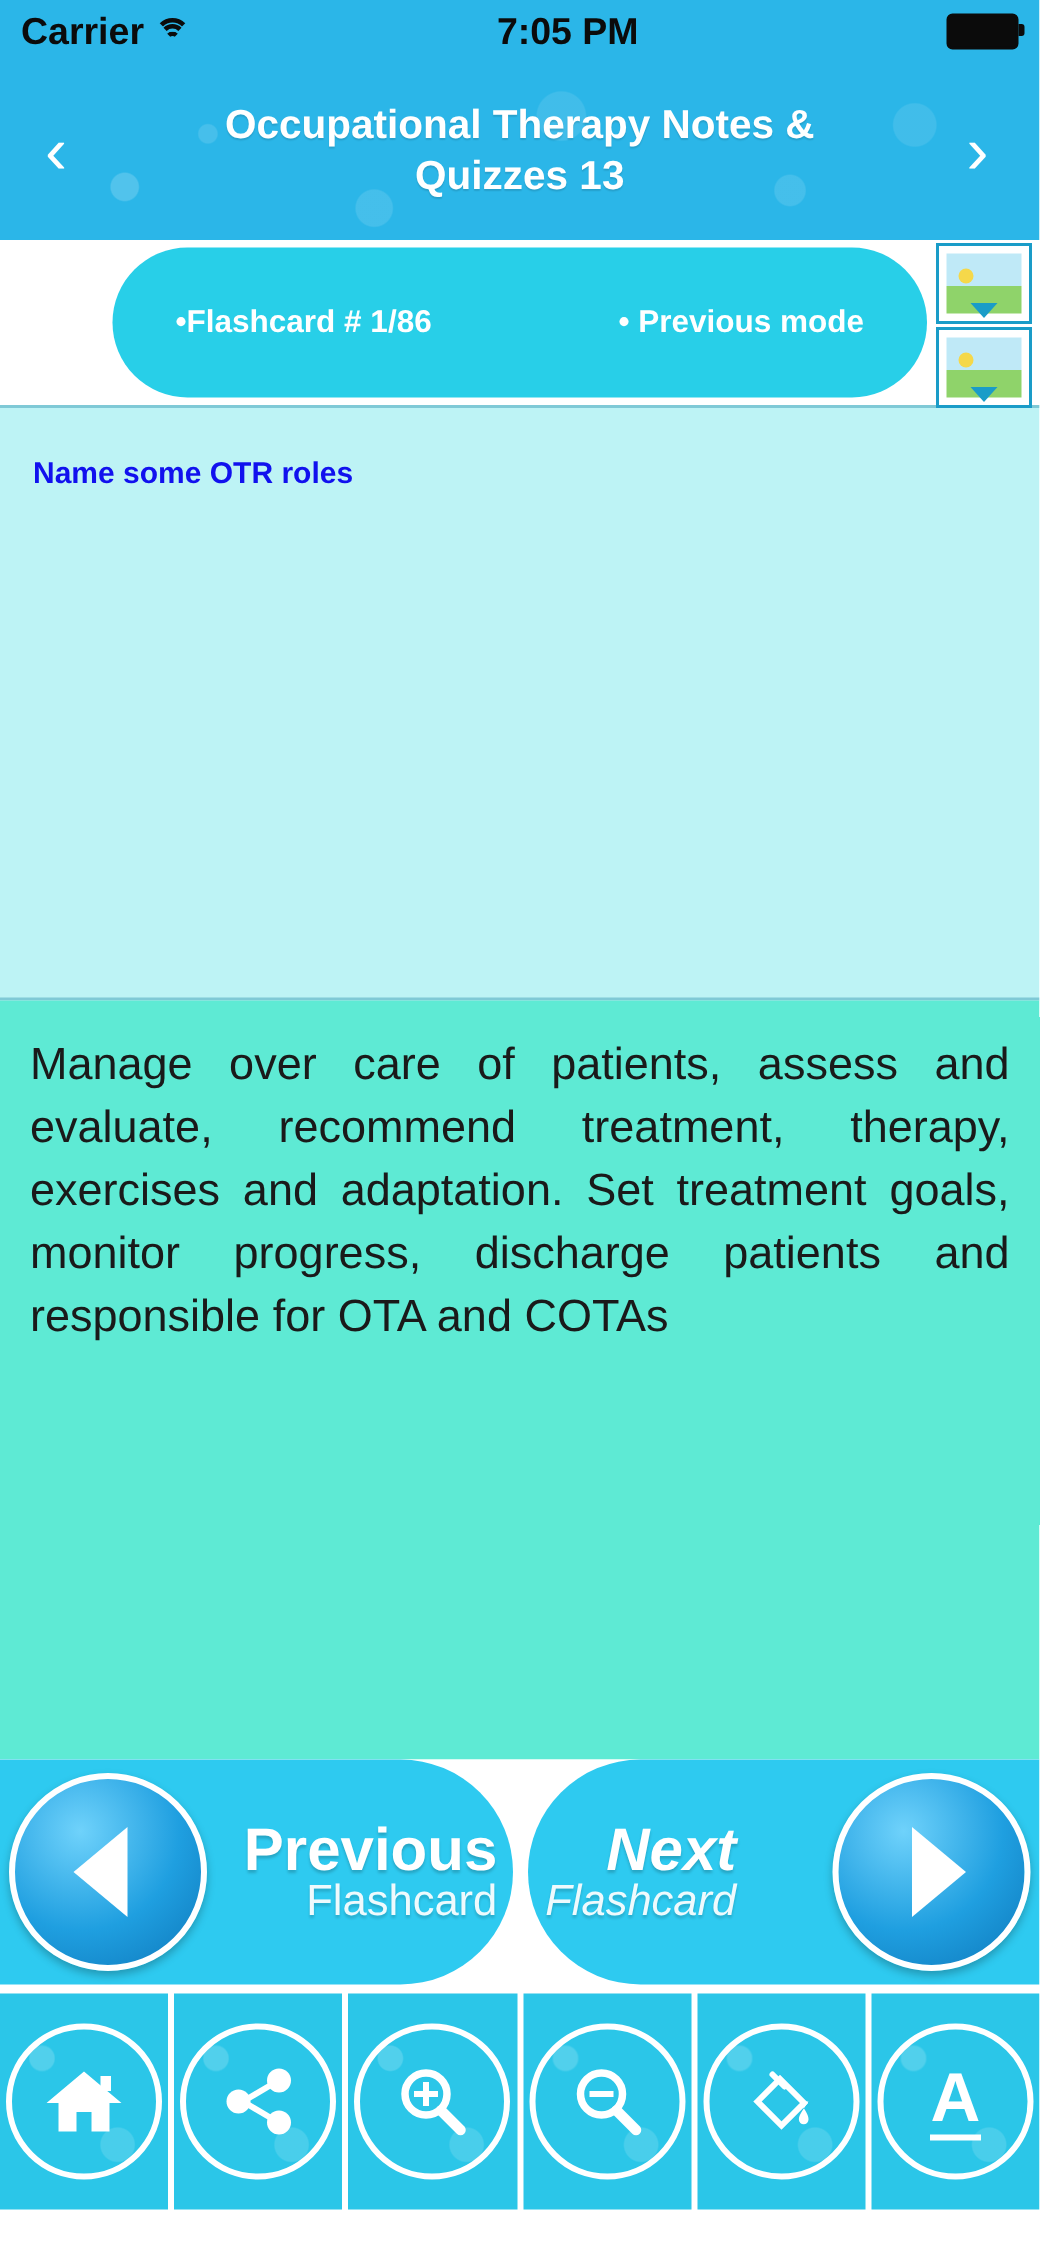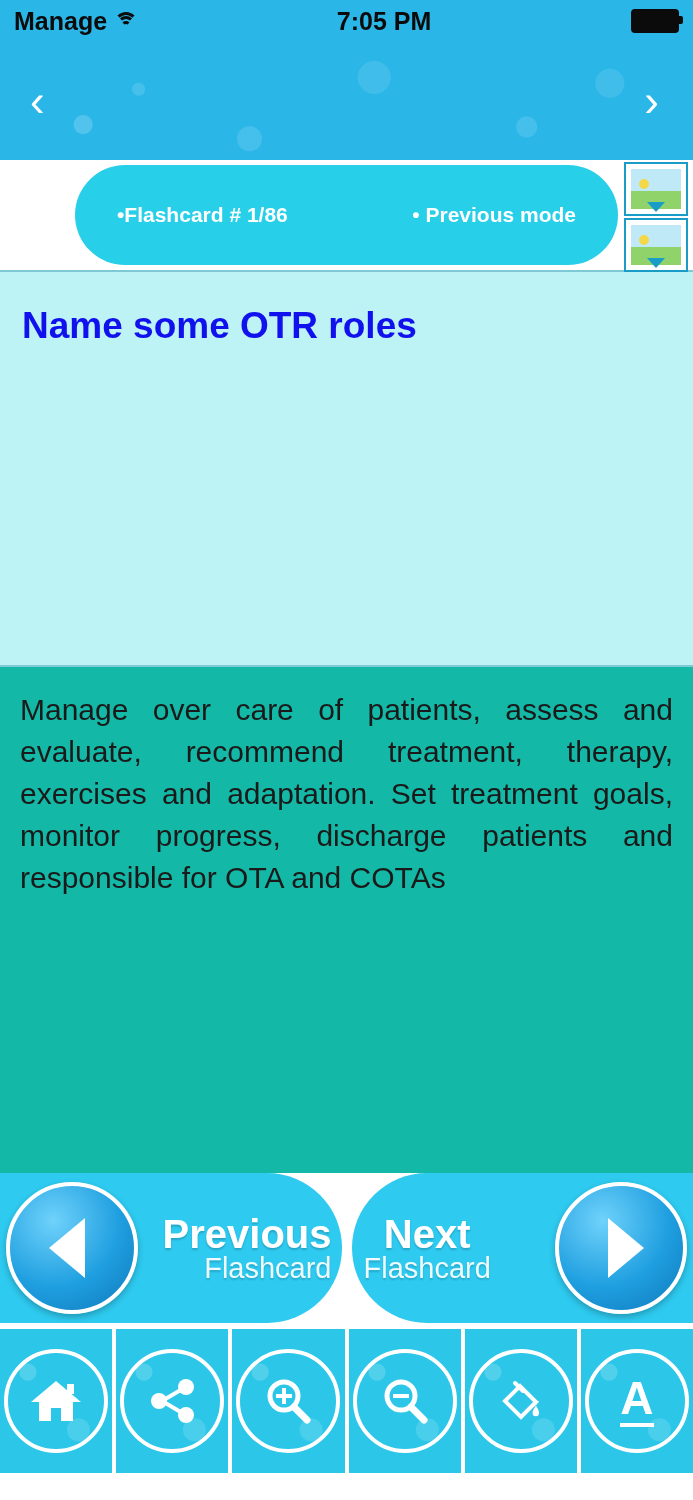--- a/index.html
+++ b/index.html
@@ -193,29 +193,29 @@
   .question-panel {
     height: 397px;
     background: #bdf3f5;
     border-top: 2px solid #7fc9d6;
     border-bottom: 2px solid #7fc9d6;
     box-sizing: border-box;
     padding: 32px 22px;
   }
   .question-text {
     color: #1111ee;
-    font-size: 37px;
+    font-size: 20px;
     font-weight: bold;
     line-height: 1.2;
   }
 
   
   .answer-panel {
     height: 506px;
-    background: #14b8a6;
+    background: #5eead4;
     box-sizing: border-box;
     padding: 22px 20px;
   }
   .answer-text {
     color: #1a1a1a;
     font-size: 30px;
     line-height: 1.4;
     text-align: justify;
   }
 
@@ -252,21 +252,21 @@
     font-size: 40px;
     font-weight: bold;
   }
   .nav-label .small {
     display: block;
     font-size: 29px;
     font-weight: normal;
     opacity: 0.92;
   }
   .nav-label.prev-label { right: 10px; text-align: right; }
-  .nav-label.next-label { left: 12px; text-align: center; }
+  .nav-label.next-label { left: 12px; text-align: right; font-style: italic; }
   .round-btn {
     position: absolute;
     top: 50%;
     transform: translateY(-50%);
     width: 124px;
     height: 124px;
     border-radius: 50%;
     background: radial-gradient(circle at 35% 28%, #6fd2fb 0%, #1f9fe0 55%, #0e78bb 100%);
     border: 4px solid #ffffff;
     box-shadow: 0 3px 6px rgba(0,0,0,0.25);
@@ -330,33 +330,34 @@
     line-height: 1;
     border-bottom: 4px solid #ffffff;
     padding-bottom: 2px;
   }
 </style>
 </head>
 <body>
 
 <div class="status-bar">
   <div class="status-left">
-    <span>Manage</span>
+    <span>Carrier</span>
     <span class="wifi-icon">
       <span class="w1"></span>
         <span class="w2"></span>
         <span class="w3"></span>
     </span>
   </div>
   <div>7:05 PM</div>
   <div class="battery-icon"></div>
 </div>
 
 <div class="title-bar">
   <div class="nav-arrow left">‹</div>
+  <div class="title-text">Occupational Therapy Notes &amp; Quizzes 13</div>
   <div class="nav-arrow right">›</div>
 </div>
 
 <div class="info-bar">
   <div class="info-pill">
     <span>•Flashcard #  1/86</span>
     <span>• Previous mode</span>
   </div>
   <div class="side-icons">
     <div class="side-icon">

